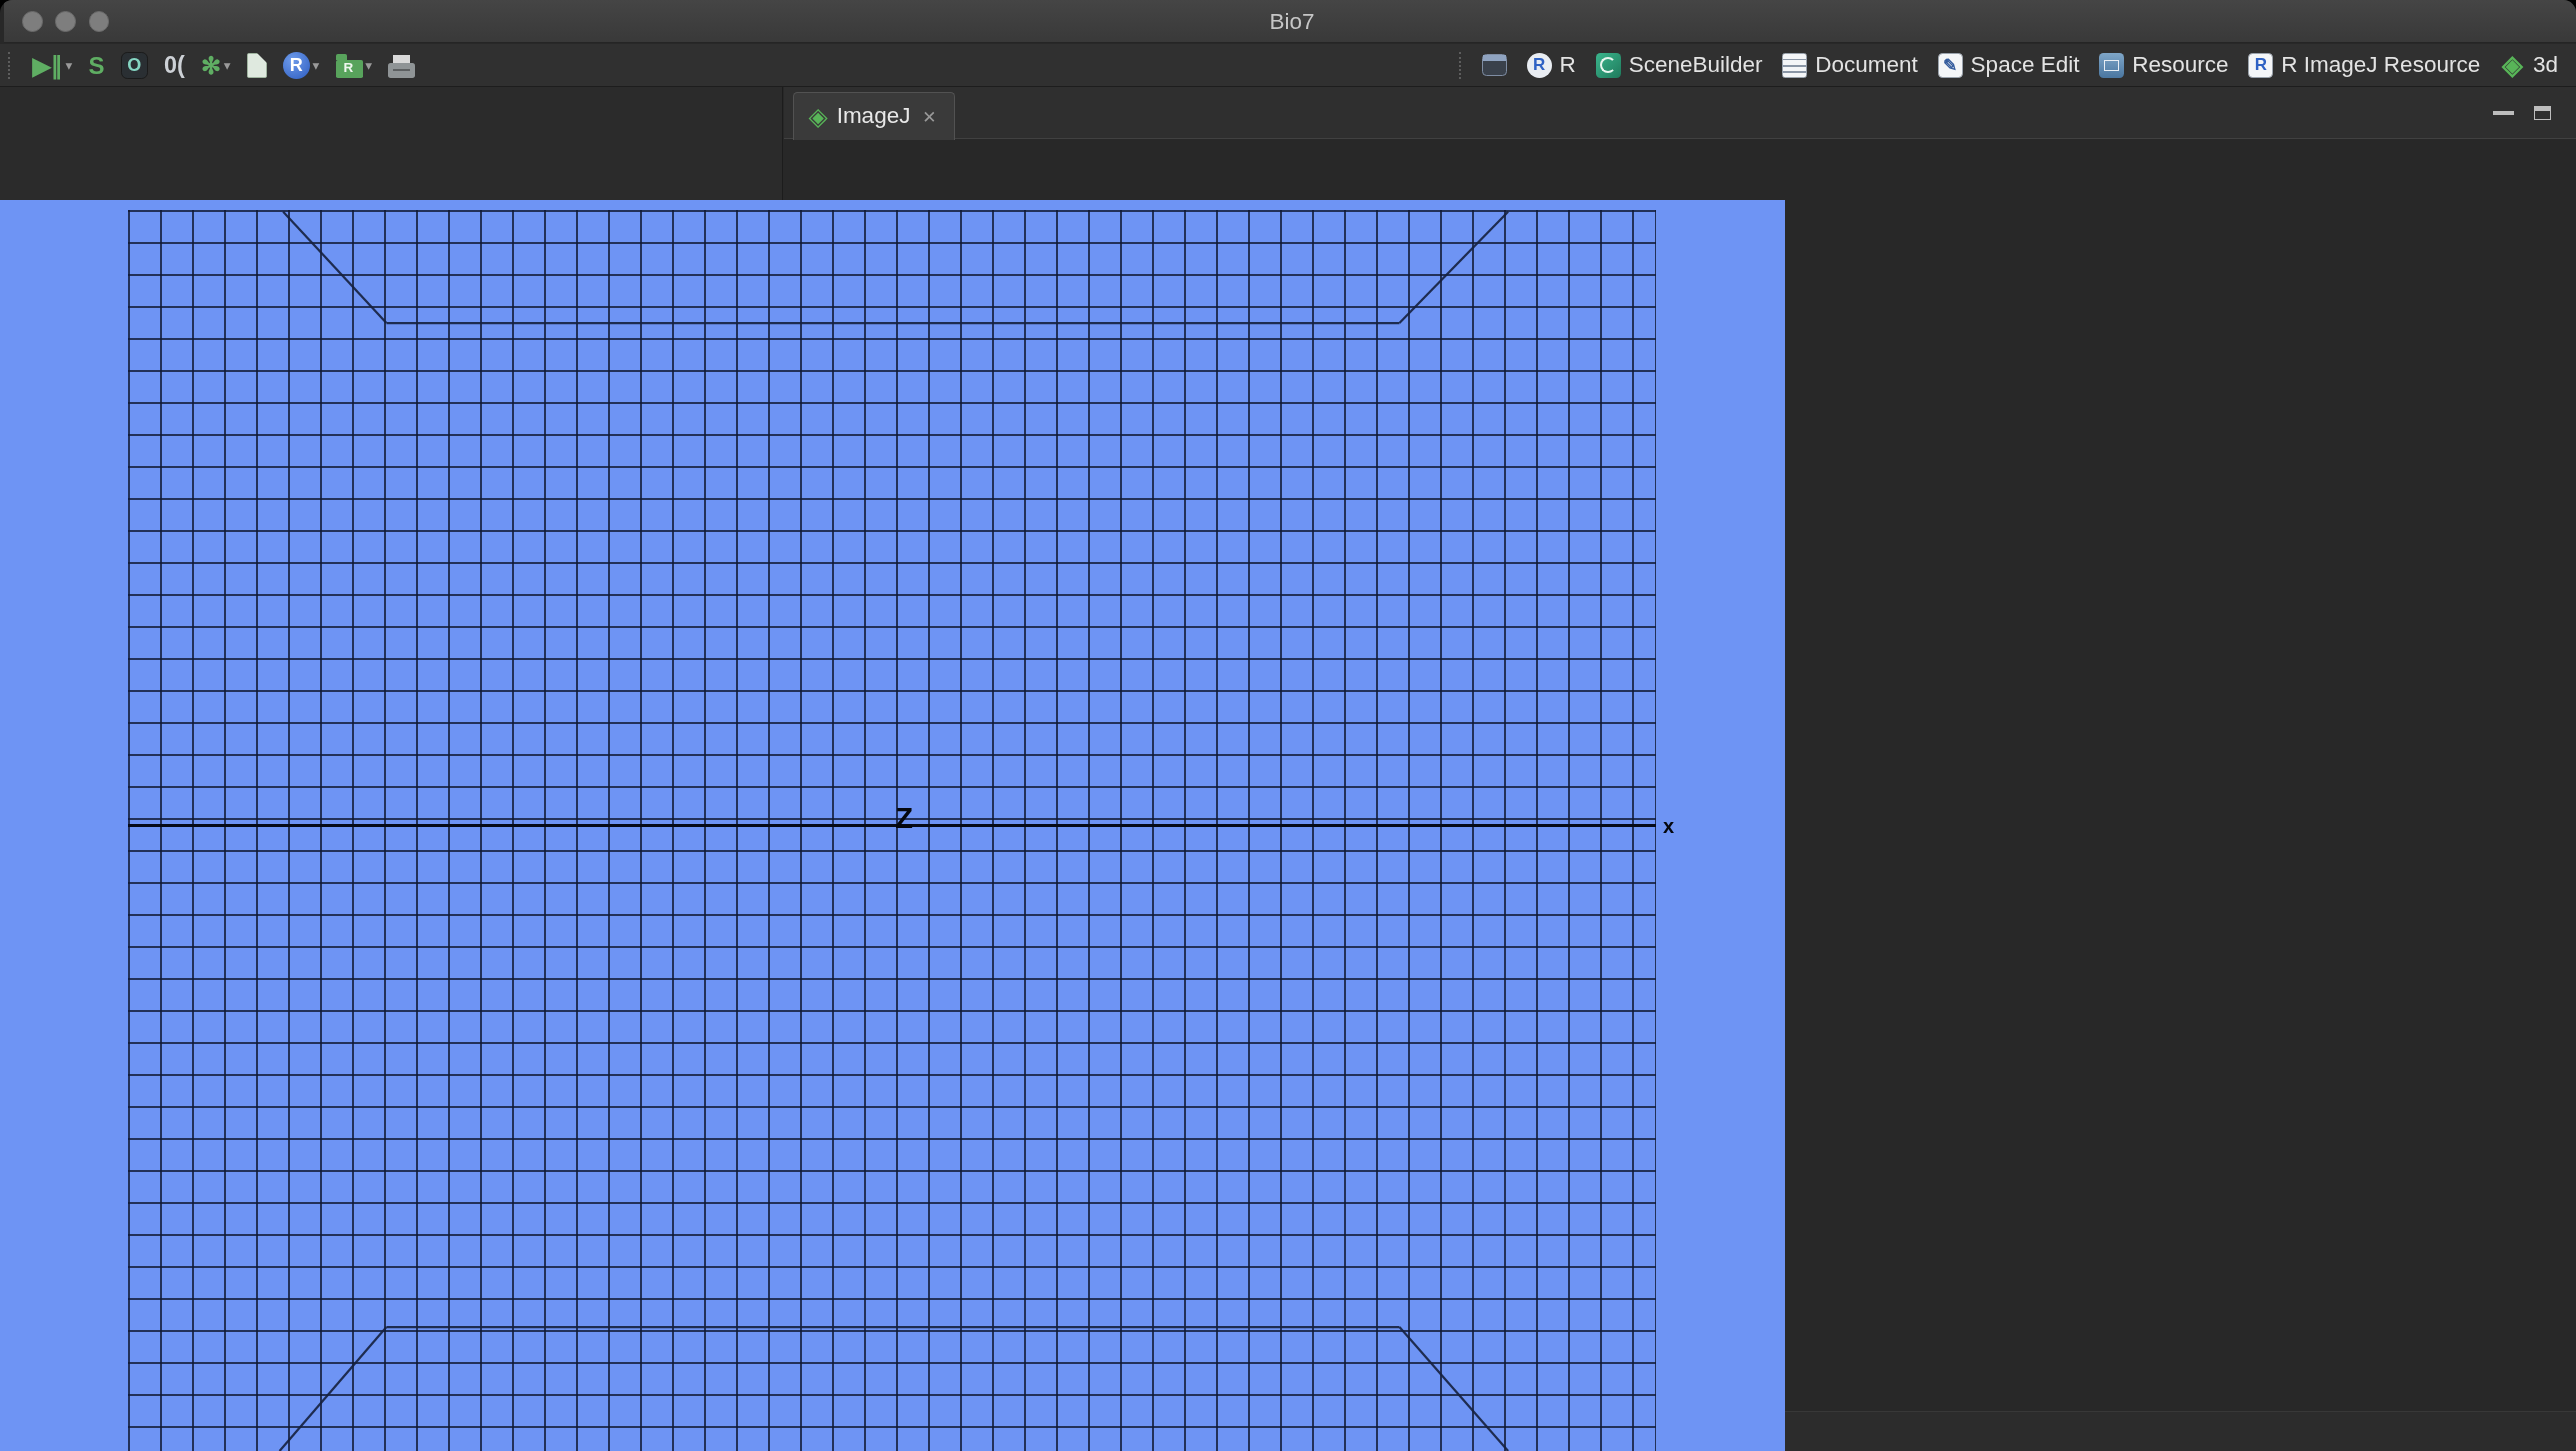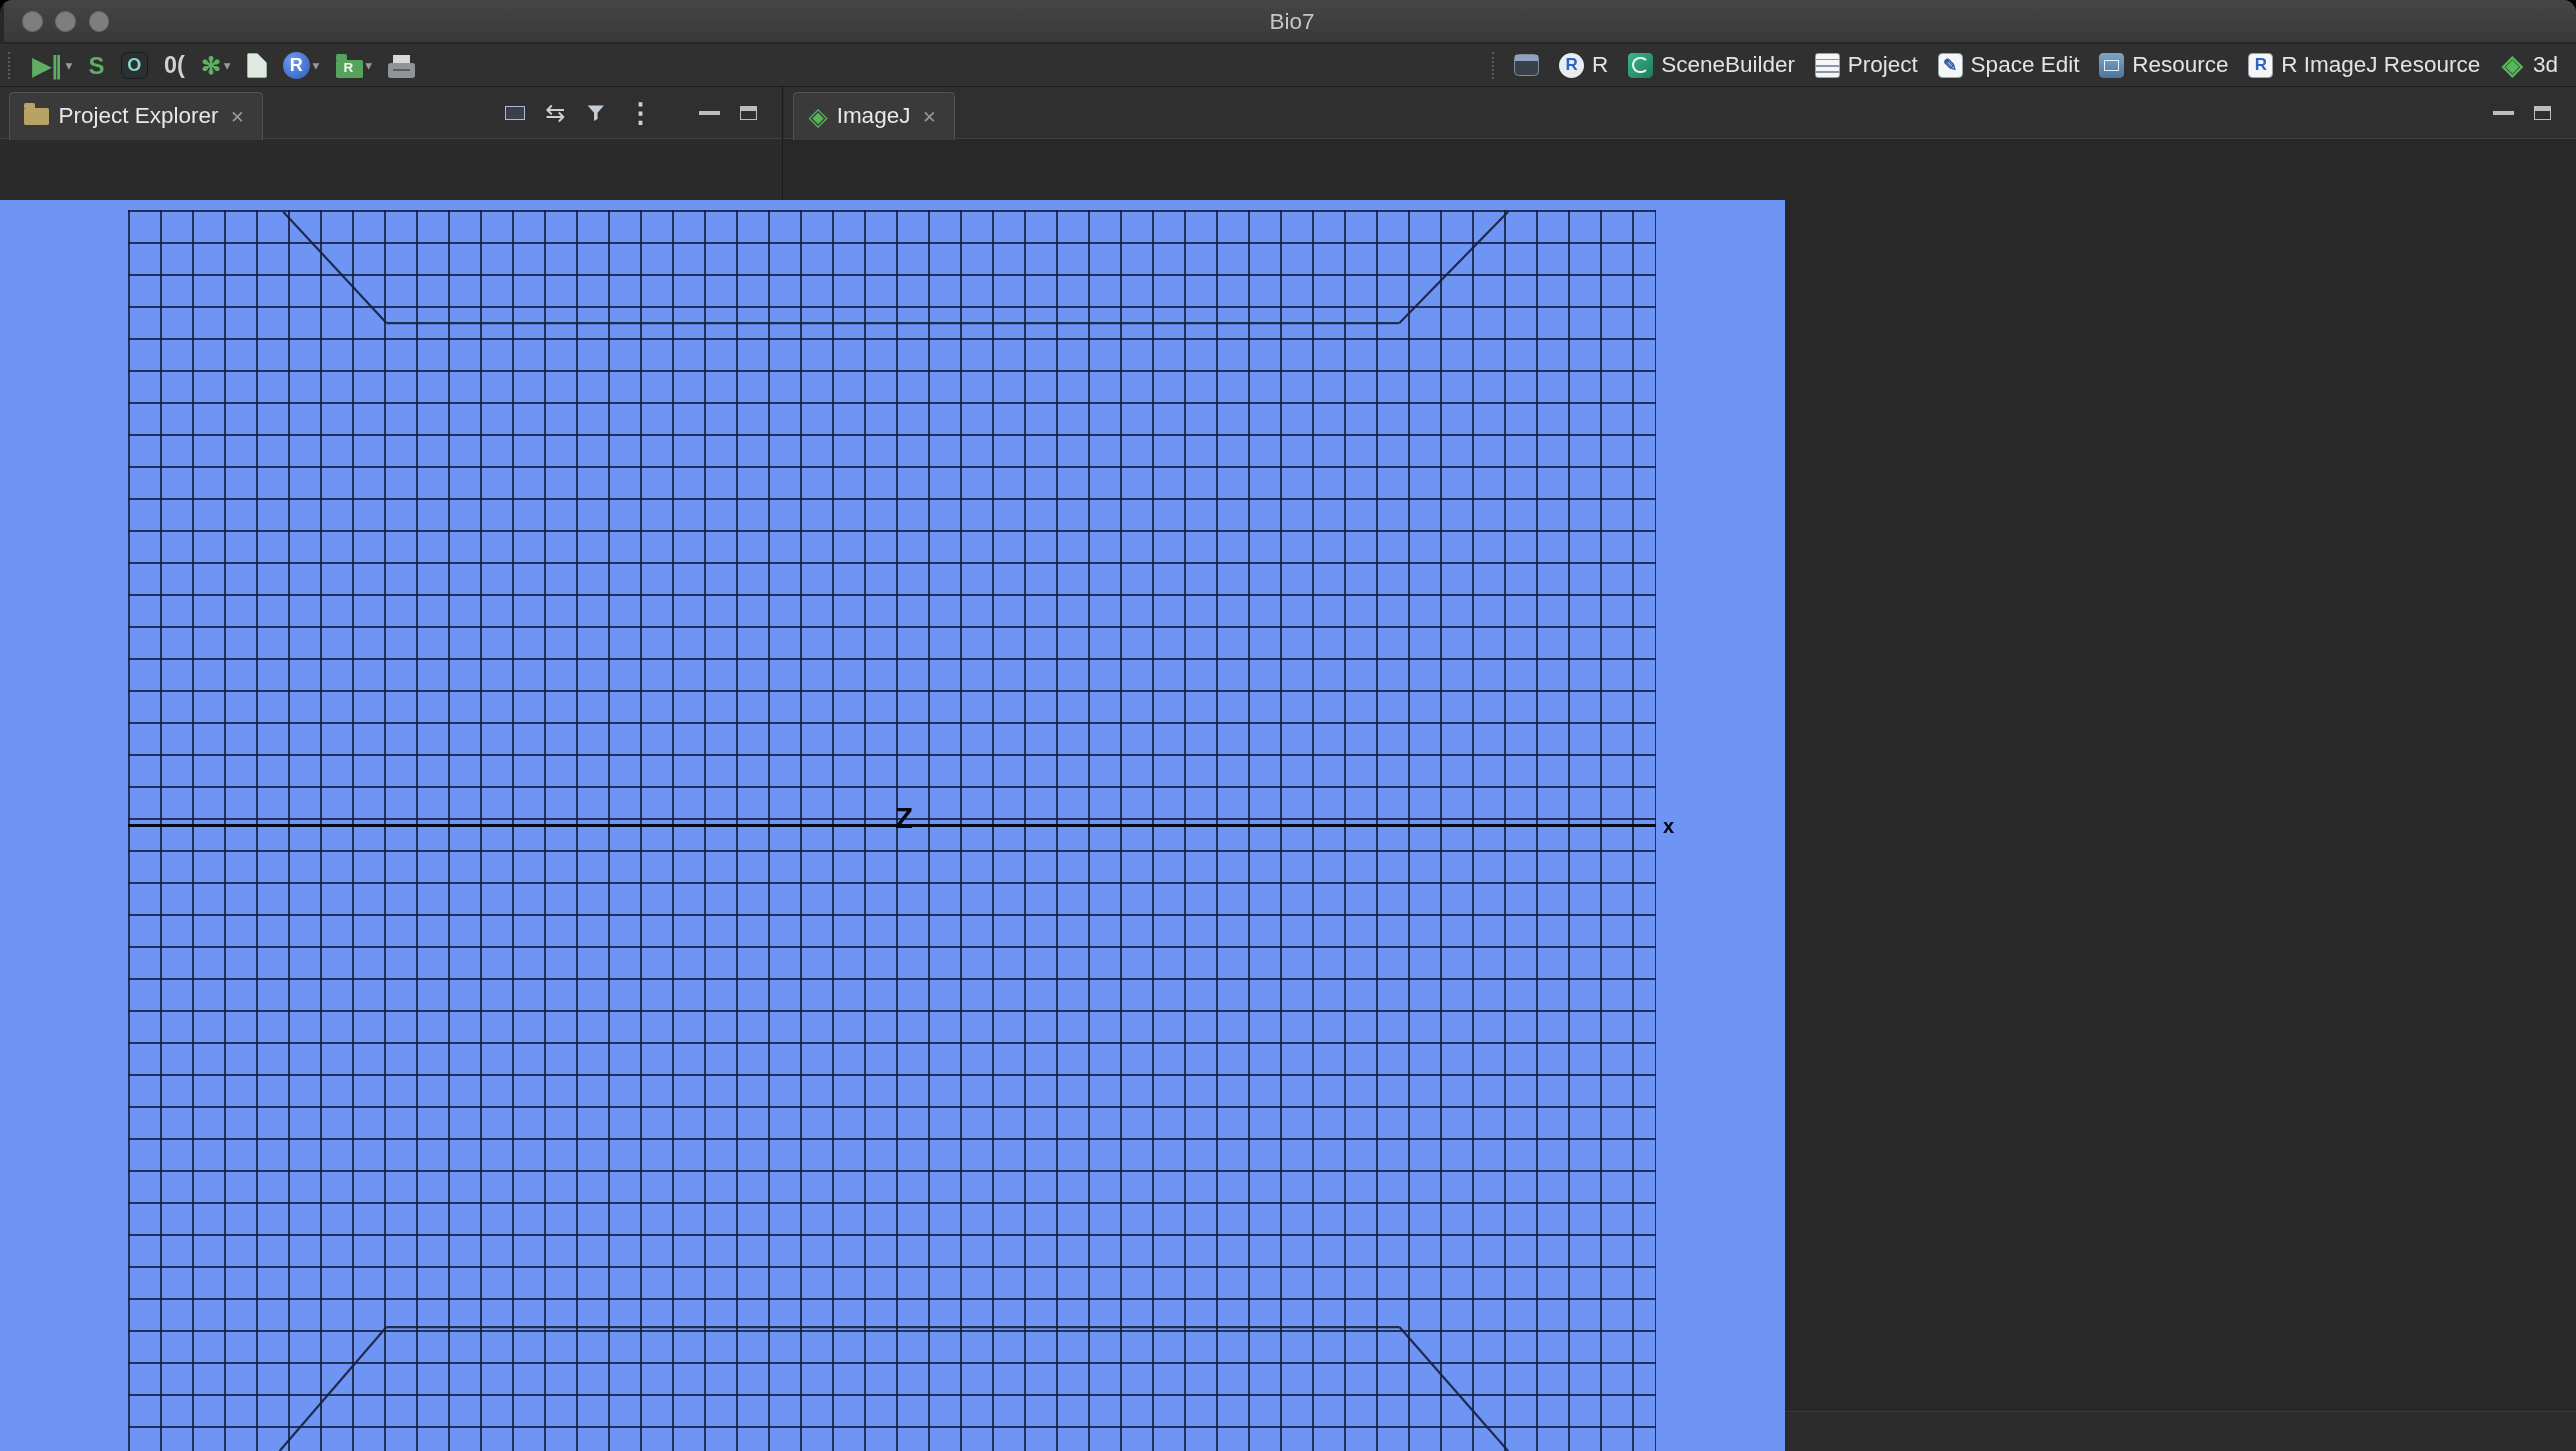--- a/index.html
+++ b/index.html
@@ -162,21 +162,21 @@
       <span class="pbtn">
         <span class="picon pi-r">R</span>
         <span>R</span>
       </span>
       <span class="pbtn">
         <span class="picon pi-scene"></span>
         <span>SceneBuilder</span>
       </span>
       <span class="pbtn">
         <span class="picon pi-doc"></span>
-        <span>Project</span>
+        <span>Document</span>
       </span>
       <span class="pbtn">
         <span class="picon pi-imagej">✎</span>
         <span>Space Edit</span>
       </span>
       <span class="pbtn">
         <span class="picon pi-resource"></span>
         <span>Resource</span>
       </span>
       <span class="pbtn">
@@ -184,38 +184,20 @@
         <span>R ImageJ Resource</span>
       </span>
       <span class="pbtn">
         <span class="picon pi-3d">◈</span>
         <span>3d</span>
       </span>
     </div>
   </div>
 
   <div class="panel left-panel">
-    <div class="tabbar">
-      <div class="tab">
-        <span class="folder-k"></span>
-        <span>Project Explorer</span>
-        <span class="tab-close"></span>
-      </div>
-      <div class="panel-tools">
-        <span class="layers-icon"></span>
-        <span class="sync-icon"></span>
-        <svg width="21.6" height="21.6" viewBox="0 0 24 24">
-          <path d="M3 4h18l-7 8v7l-4 2v-9z" fill="#c7cdd6"></path>
-        </svg>
-        <span class="vmenu-icon"></span>
-        <span class="gap18"></span>
-        <span class="min-bar"></span>
-        <span class="max-box"></span>
-      </div>
-    </div>
   </div>
 
   <div class="panel right-panel">
     <div class="tabbar">
       <div class="tab">
         <span class="space-icon"></span>
         <span>ImageJ</span>
         <span class="tab-close"></span>
       </div>
       <div class="panel-tools">

